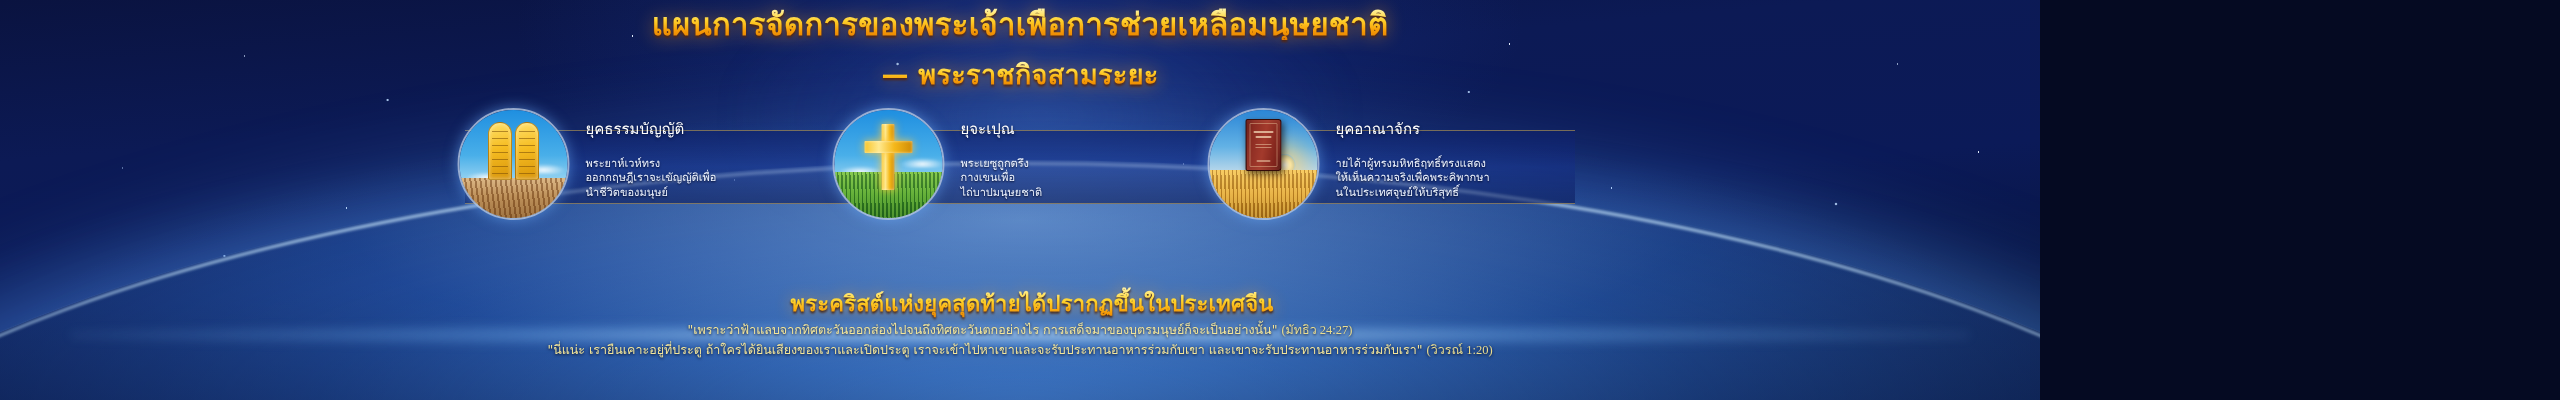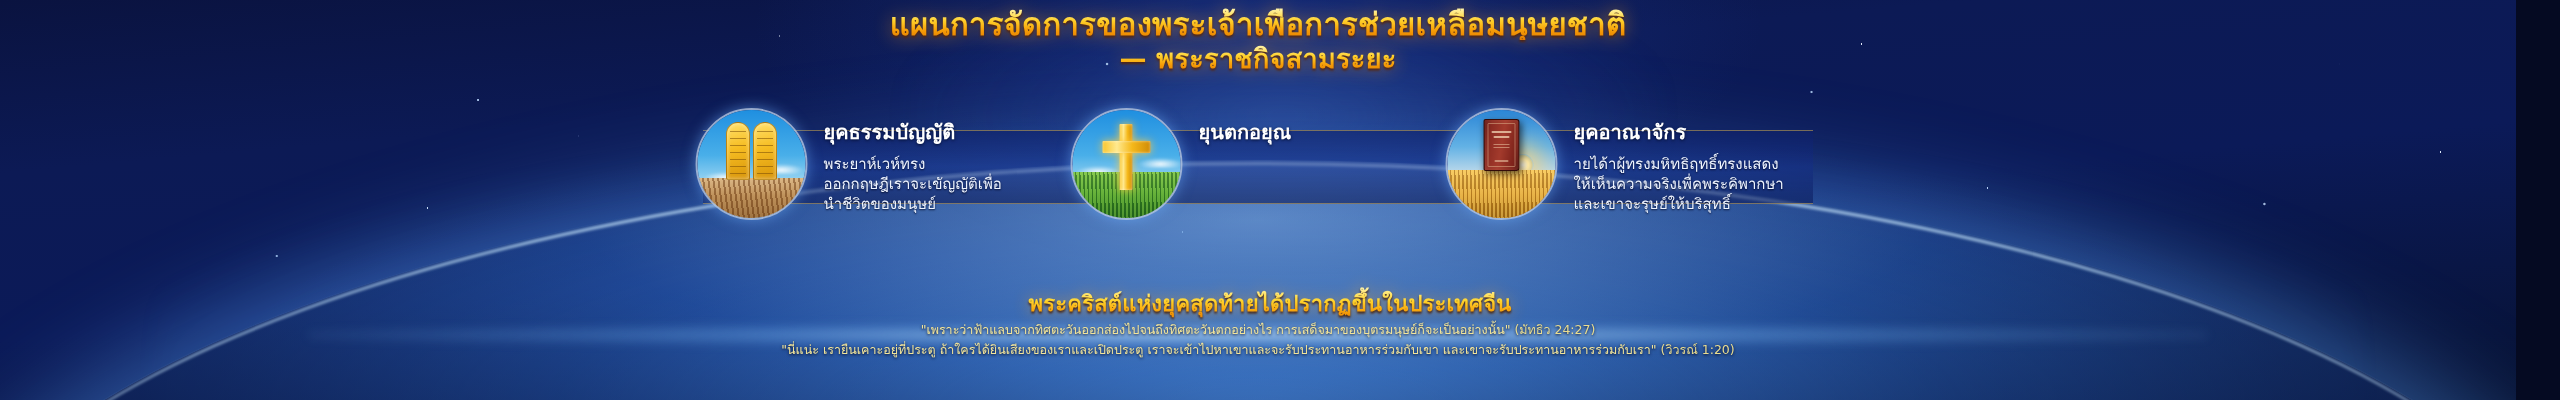--- a/index.html
+++ b/index.html
@@ -10,21 +10,21 @@
     overflow: hidden;
   }
 
   body {
     font-family: "DejaVu Sans", "Liberation Sans", sans-serif;
     background: #050a22;
   }
 
   #banner {
     position: relative;
-    width: 2516px;
+    width: 2040px;
     height: 400px;
     overflow: hidden;
     background:
       radial-gradient(ellipse 700px 280px at 50% 6%, rgba(30,58,150,0.55) 0%, rgba(10,20,70,0) 72%),
       radial-gradient(ellipse 1500px 420px at 50% 100%, rgba(40,110,230,0.40) 0%, rgba(8,16,55,0) 70%),
       linear-gradient(175deg, #0a1340 0%, #0c1a55 28%, #0b1a58 55%, #071233 100%);
   }
 
   
   .stars, .stars2, .stars3 {
@@ -157,21 +157,21 @@
     letter-spacing: .3px;
     line-height: 1.04;
     color: #ffd21e;
     background: linear-gradient(180deg, #fff6b0 0%, #ffd029 40%, #f59a06 72%, #e07a02 100%);
     -webkit-background-clip: text;
     background-clip: text;
     -webkit-text-fill-color: transparent;
     filter: drop-shadow(0 2px 1px rgba(90,35,0,.85)) drop-shadow(0 0 9px rgba(255,160,20,.45));
   }
   .title-line1 { font-size: 31px; }
-  .title-line2 { font-size: 27px; margin-top: 5px; }
+  .title-line2 { font-size: 27px; margin-top: 21px; }
 
   
   .stages {
     position: absolute;
     left: 50%;
     top: 108px;
     transform: translateX(-50%);
     width: 1125px;
     height: 112px;
     display: flex;
@@ -338,30 +338,30 @@
     height: 6px;
     background: repeating-linear-gradient(180deg, rgba(235,200,165,.55) 0 1px, rgba(0,0,0,0) 1px 3px);
   }
 
   
   .stage-text {
     padding: 12px 0 0 16px;
     min-width: 0;
   }
   .stage-title {
-    font-size: 20px;
-    font-weight: bold;
+    font-size: 15px;
+    font-weight: normal;
     color: #ffffff;
     line-height: 1.25;
     text-shadow: 0 1px 3px rgba(0,10,40,.85);
     white-space: nowrap;
   }
   .stage-desc {
-    margin-top: 9px;
-    font-size: 15px;
+    margin-top: 18px;
+    font-size: 11px;
     color: #eef4ff;
     line-height: 1.34;
     text-shadow: 0 1px 2px rgba(0,8,36,.9);
   }
   .stage-desc div { white-space: nowrap; }
 
   
   .headline {
     position: absolute;
     left: 0; right: 0;
@@ -388,21 +388,21 @@
     text-align: center;
     z-index: 10;
   }
   .quote {
     font-size: 12.5px;
     line-height: 1.62;
     color: #f3e59a;
     text-shadow: 0 1px 3px rgba(0,8,32,.95);
     white-space: nowrap;
   }
-  .quote .ref { color: #eadd90; }
+  .quote .ref { color: #eadd90; font-family: Liberation Serif, serif; }
 </style>
 </head>
 <body>
 
 <div id="banner">
 
   <div class="stars"></div>
   <div class="stars2"></div>
   <div class="stars3"></div>
   <div class="nebula"></div>
@@ -447,21 +447,26 @@
         <div class="sky"></div>
         <div class="cloud" style="left:4px;  top:56px;"></div>
         <div class="cloud" style="left:66px; top:48px;"></div>
         <div class="ground-green"></div>
         <div class="cross">
           <div class="bar-v"></div>
           <div class="bar-h"></div>
         </div>
       </div>
       <div class="stage-text">
-        <div class="stage-title">ยุนตกอยุณ</div>
+        <div class="stage-title">ยุจะเปุณ</div>
+        <div class="stage-desc">
+          <div>พระเยซูถูกตรึง</div>
+          <div>กางเขนเพื่อ</div>
+          <div>ไถ่บาปมนุษยชาติ</div>
+        </div>
       </div>
     </div>
 
     <div class="stage">
       <div class="circle">
         <div class="sunset-sky"></div>
         <div class="sun"></div>
         <div class="ground-gold"></div>
         <div class="book">
           <div class="frame"></div>
@@ -469,21 +474,21 @@
           <div class="t2"></div>
           <div class="dots"></div>
           <div class="t3"></div>
         </div>
       </div>
       <div class="stage-text">
         <div class="stage-title">ยุคอาณาจักร</div>
         <div class="stage-desc">
           <div>ายได้าผู้ทรงมหิทธิฤทธิ์ทรงแสดง</div>
           <div>ให้เห็นความจริงเพื่คพระคิพากษา</div>
-          <div>และเขาจะรุษย์ให้บริสุทธิ์</div>
+          <div>นในประเทศจุษย์ให้บริสุทธิ์</div>
         </div>
       </div>
     </div>
 
   </div>
 
   <div class="headline">พระคริสต์แห่งยุคสุดท้ายได้ปรากฏขึ้นในประเทศจีน</div>
 
   <div class="quotes">
     <div class="quote">

